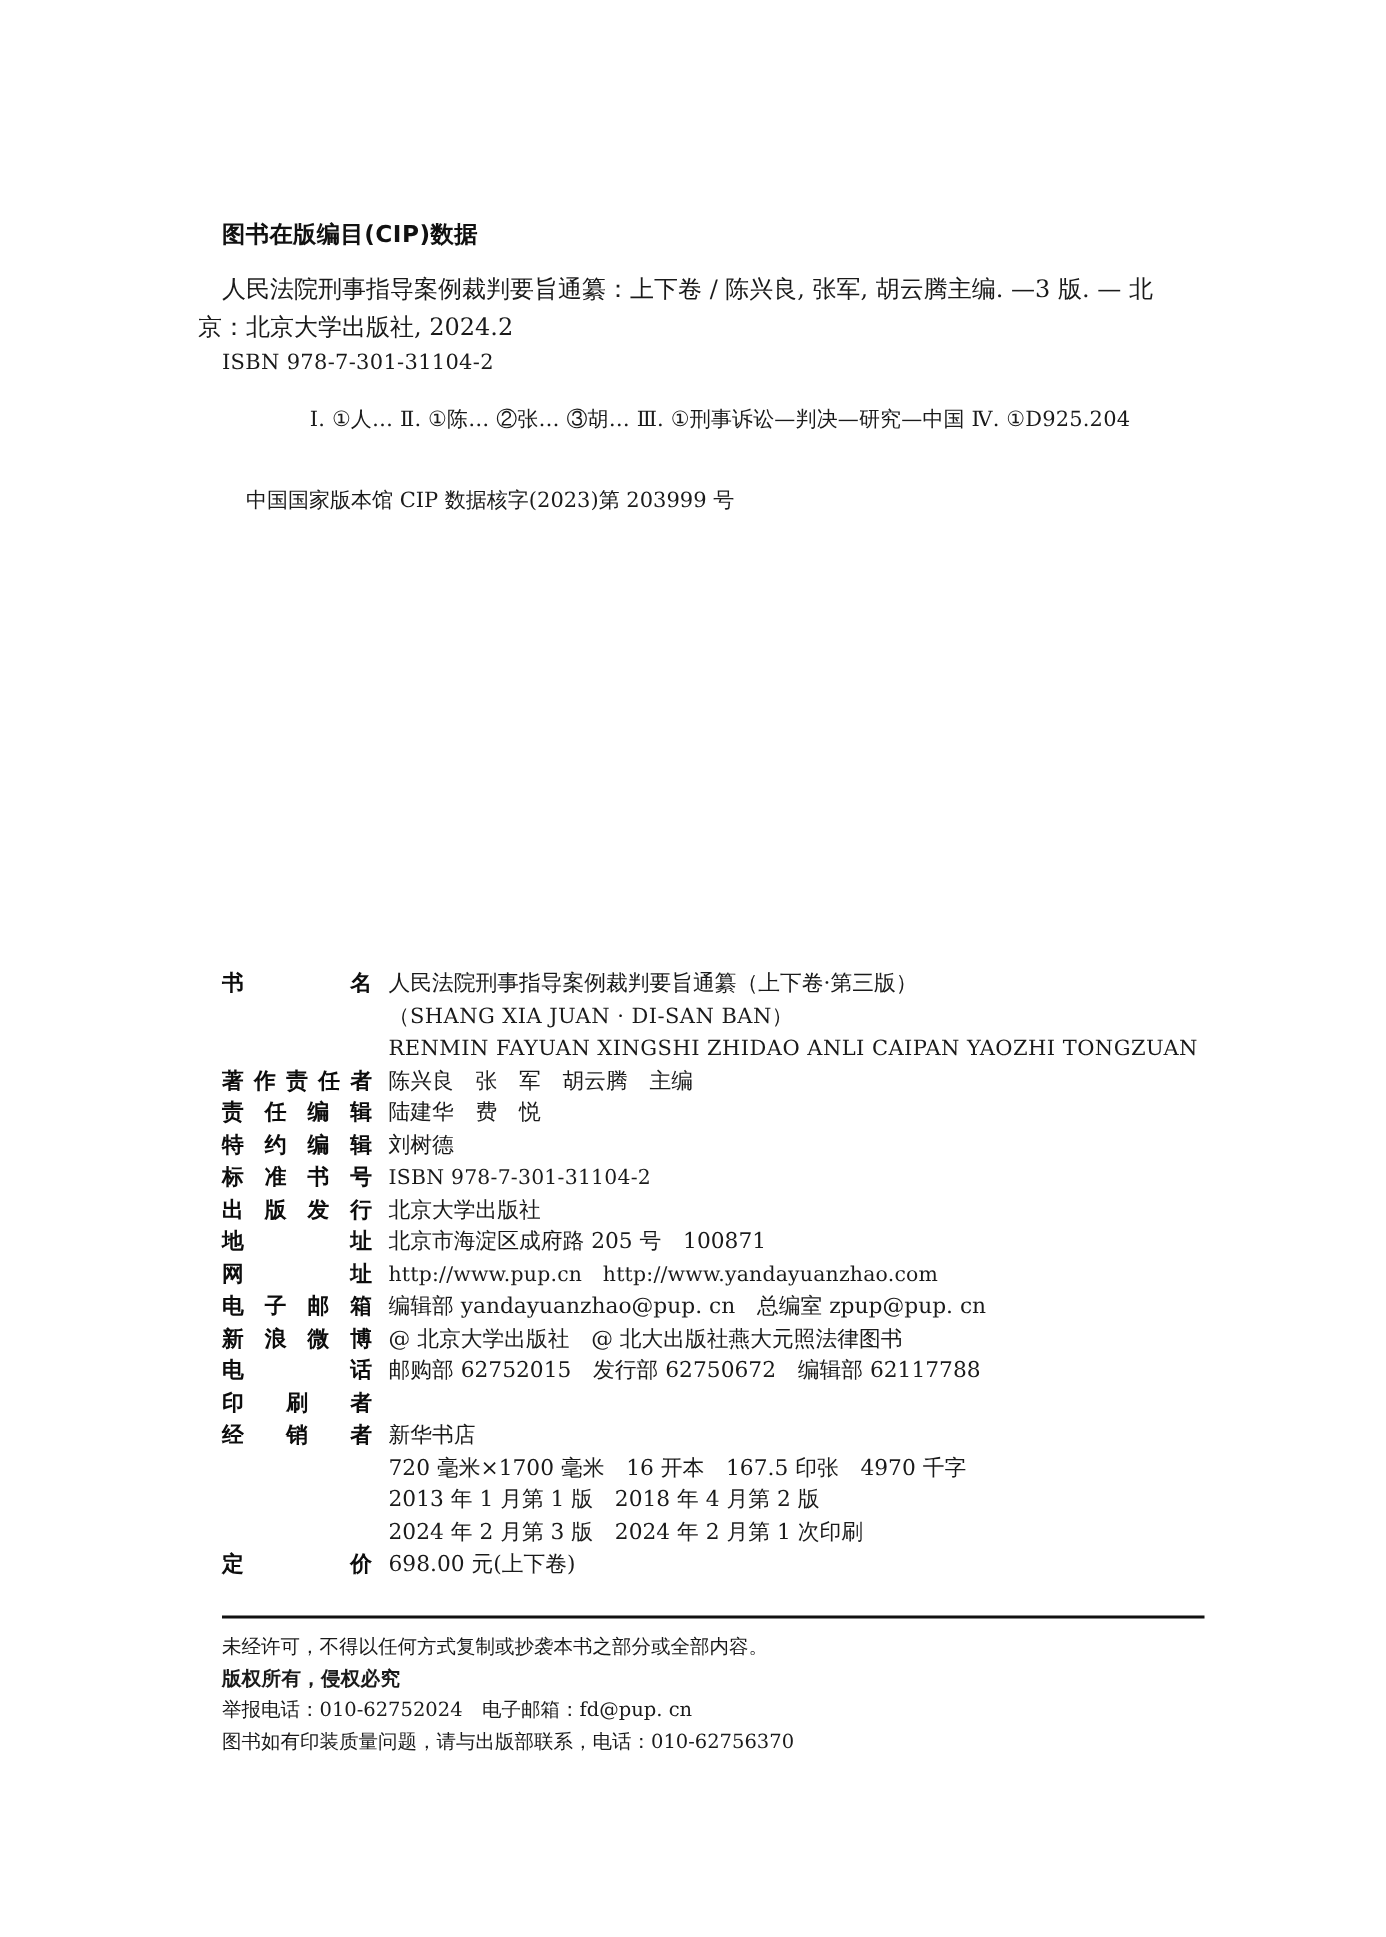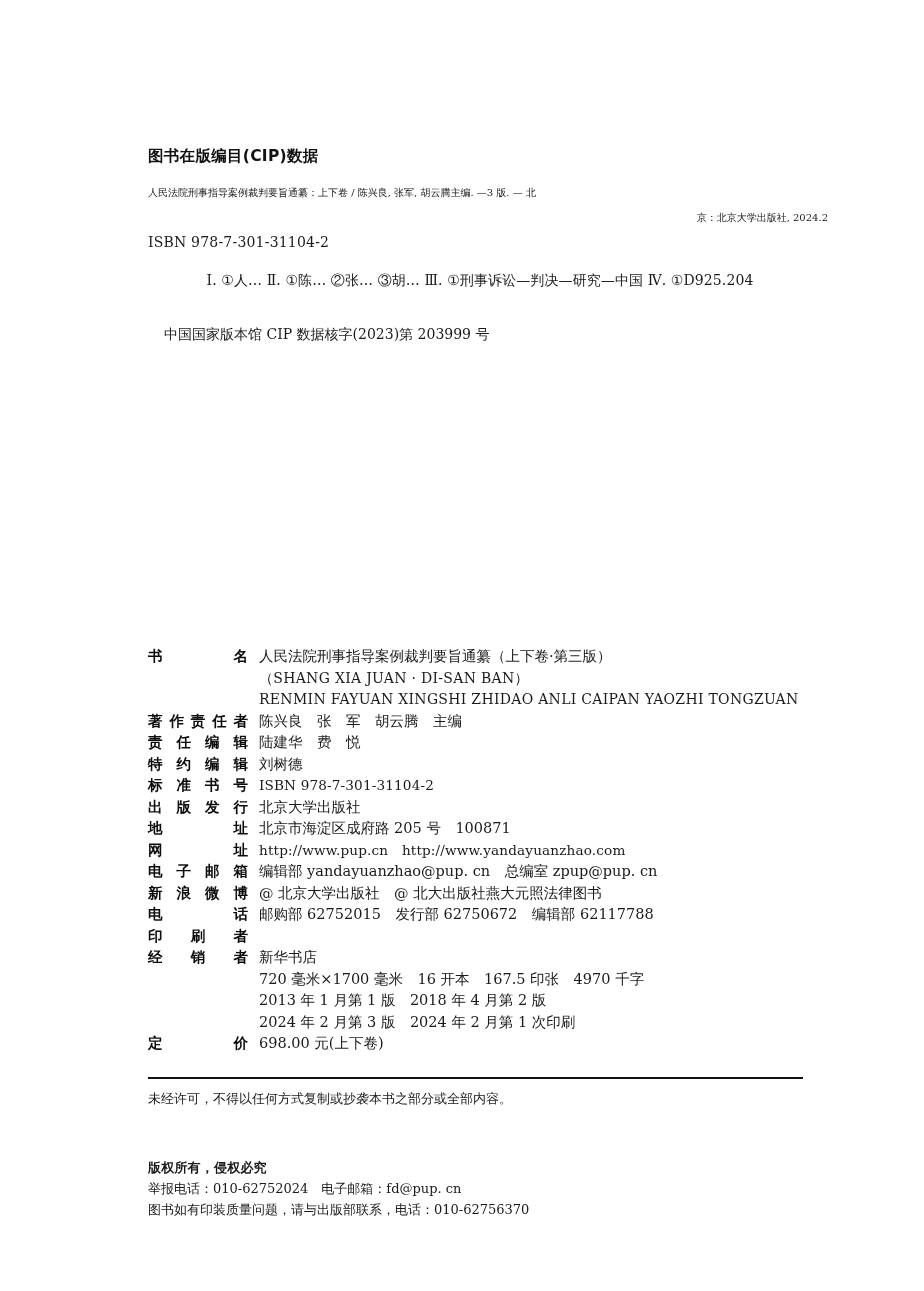--- a/index.html
+++ b/index.html
@@ -33,21 +33,21 @@
   .cip-heading {
     font-family: "DejaVu Sans", "Liberation Sans", sans-serif;
     font-weight: bold;
     font-size: 15.5px;
     letter-spacing: 0.3px;
     color: #111;
     margin: 0 0 14px 0;
     line-height: 1.3;
   }
   .cip-para {
-    font-size: 10px;
+    font-size: 16px;
     line-height: 25px;
     color: #1a1a1a;
     margin: 0;
   }
   .cip-para-main {
     width: 682px;
     margin-left: -16px;
     text-indent: 16px;
   }
   .cip-isbn {
@@ -139,32 +139,31 @@
     font-size: 13px;
     line-height: 21px;
     color: #1a1a1a;
     margin: 0;
   }
   .fline.bold {
     font-family: "DejaVu Sans", "Liberation Sans", sans-serif;
     font-weight: bold;
     font-size: 13px;
     letter-spacing: 0.2px;
-    margin-top: 48px;
   }
 </style>
 </head>
 <body>
 
 <div class="page">
 
   <div class="cip-block">
     <div class="cip-heading">图书在版编目(CIP)数据</div>
     <div class="cip-para cip-para-main">人民法院刑事指导案例裁判要旨通纂：上下卷 / 陈兴良, 张军, 胡云腾主编. —3 版. — 北</div>
-    <div class="cip-para" style="margin-left:-16px;text-align:right;">京：北京大学出版社, 2024.2</div>
+    <div class="cip-para" style="margin-left:-16px;">京：北京大学出版社, 2024.2</div>
     <div class="cip-isbn">ISBN 978-7-301-31104-2</div>
     <div class="cip-gap"></div>
     <div class="cip-class" style="margin-left:-16px;">Ⅰ. ①人… Ⅱ. ①陈… ②张… ③胡… Ⅲ. ①刑事诉讼—判决—研究—中国 Ⅳ. ①D925.204</div>
     <div class="cip-gap"></div>
     <div class="cip-nbr">中国国家版本馆 CIP 数据核字(2023)第 203999 号</div>
   </div>
 
   <div class="details">
 
     <div class="drow">

